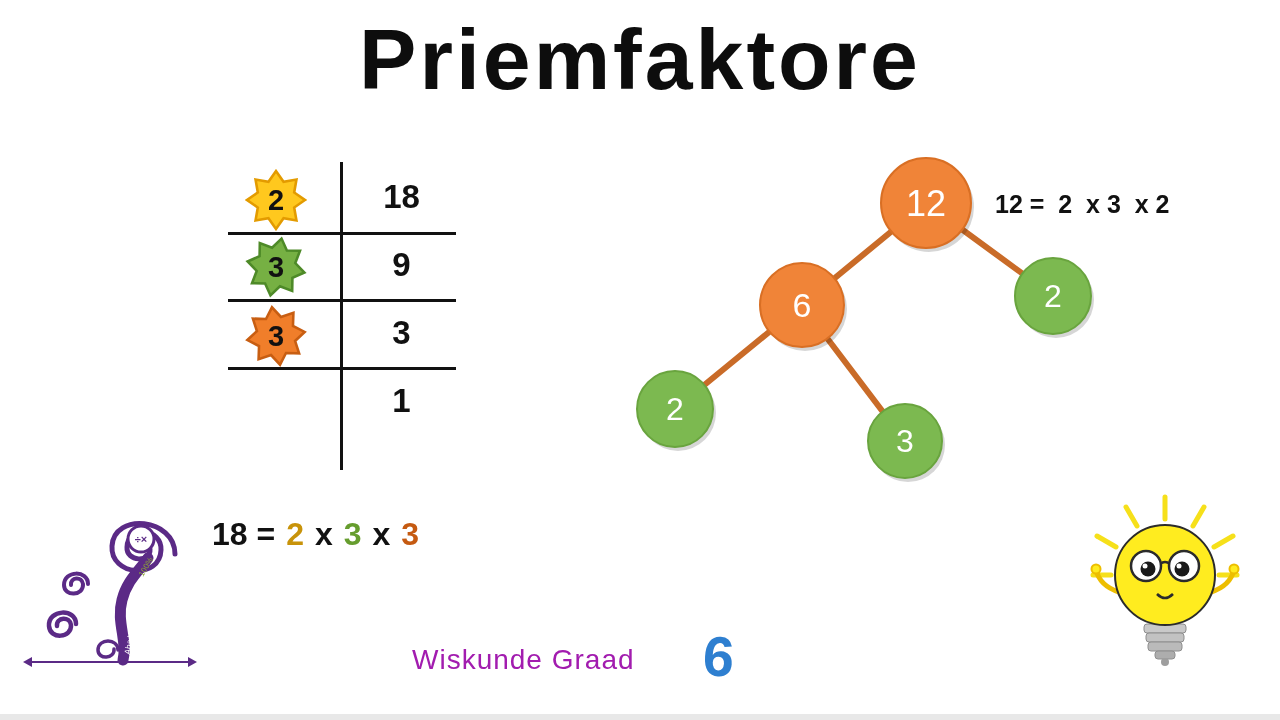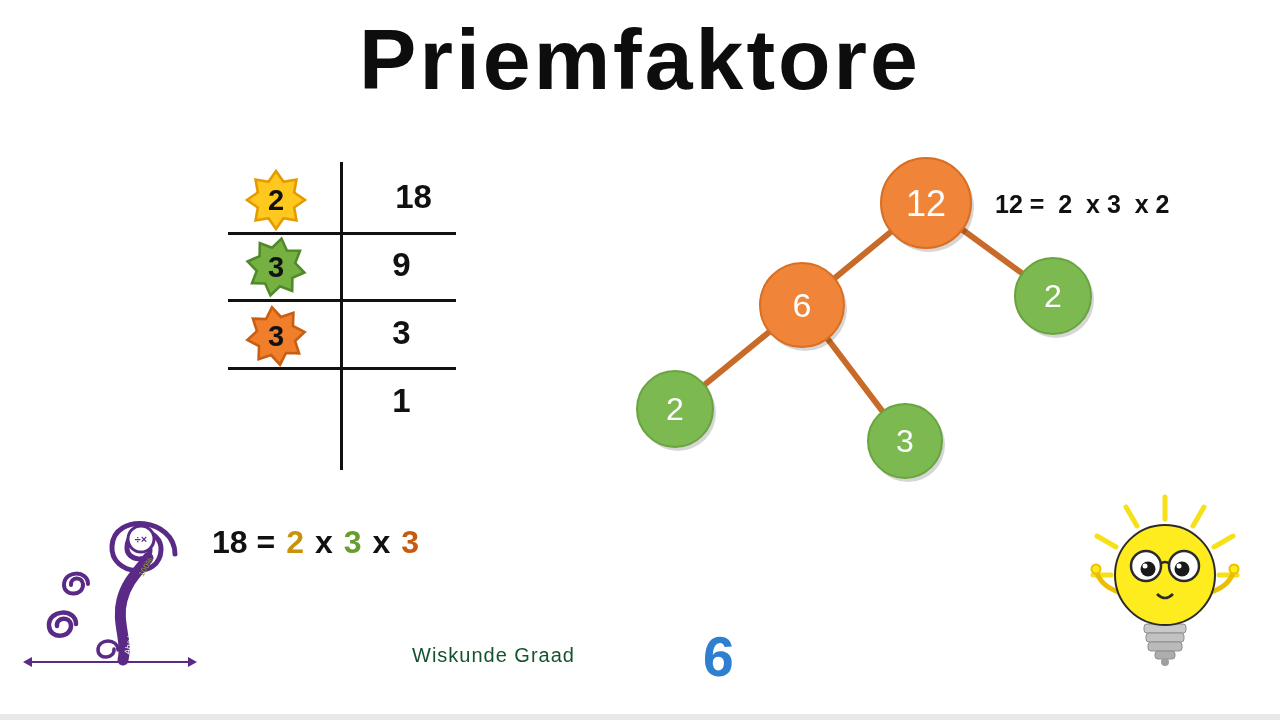--- a/index.html
+++ b/index.html
@@ -33,44 +33,44 @@
   }
   .s1 { top: 11px; } .s2 { top: 78px; } .s3 { top: 147px; }
   .star-yellow polygon { fill: #FFC81E; stroke: #E39B00; stroke-width: 2.5; }
   .star-green  polygon { fill: #76B043; stroke: #4E8A28; stroke-width: 2.5; }
   .star-orange polygon { fill: #F07E2A; stroke: #C85E12; stroke-width: 2.5; }
   .tbl-val {
     position: absolute; left: 115px; width: 117px; height: 46px;
     display: flex; align-items: center; justify-content: center;
     font-size: 33px; font-weight: 700; color: #111;
   }
-  .v1 { top: 16px; margin-left: 12px; } .v2 { top: 84px; } .v3 { top: 152px; } .v4 { top: 220px; }
+  .v1 { top: 16px; } .v2 { top: 84px; } .v3 { top: 152px; } .v4 { top: 220px; }
 
   
   .tree-svg { position: absolute; left: 600px; top: 148px; width: 600px; height: 360px; }
   .tree-equation {
     position: absolute; left: 995px; top: 190px;
     font-size: 25px; font-weight: 700; color: #111; white-space: pre;
   }
 
   
   .eq18 {
     position: absolute; left: 212px; top: 516px;
     display: flex; align-items: baseline;
-    font-size: 32px; font-weight: 700; color: #111; margin-top: 8px;
+    font-size: 32px; font-weight: 700; color: #111;
   }
   .eq18 span { margin-right: 11px; }
   .eq18 .f1 { color: #C8930A; }
   .eq18 .f2 { color: #669D2E; }
   .eq18 .f3 { color: #C55A11; }
 
   
   .footer-label {
     position: absolute; left: 412px; top: 644px;
-    font-size: 20px; color: #14532d; letter-spacing: 1px;
+    font-size: 28px; color: #a21caf; letter-spacing: 1px;
   }
   .footer-grade {
     position: absolute; left: 703px; top: 624px;
     font-size: 56px; font-weight: 700; color: #2E7FD0;
     transform: rotate(4deg);
   }
 
   
   .logo-svg { position: absolute; left: 18px; top: 492px; width: 185px; height: 185px; }
   .bulb-svg { position: absolute; left: 1088px; top: 478px; width: 165px; height: 215px; }

